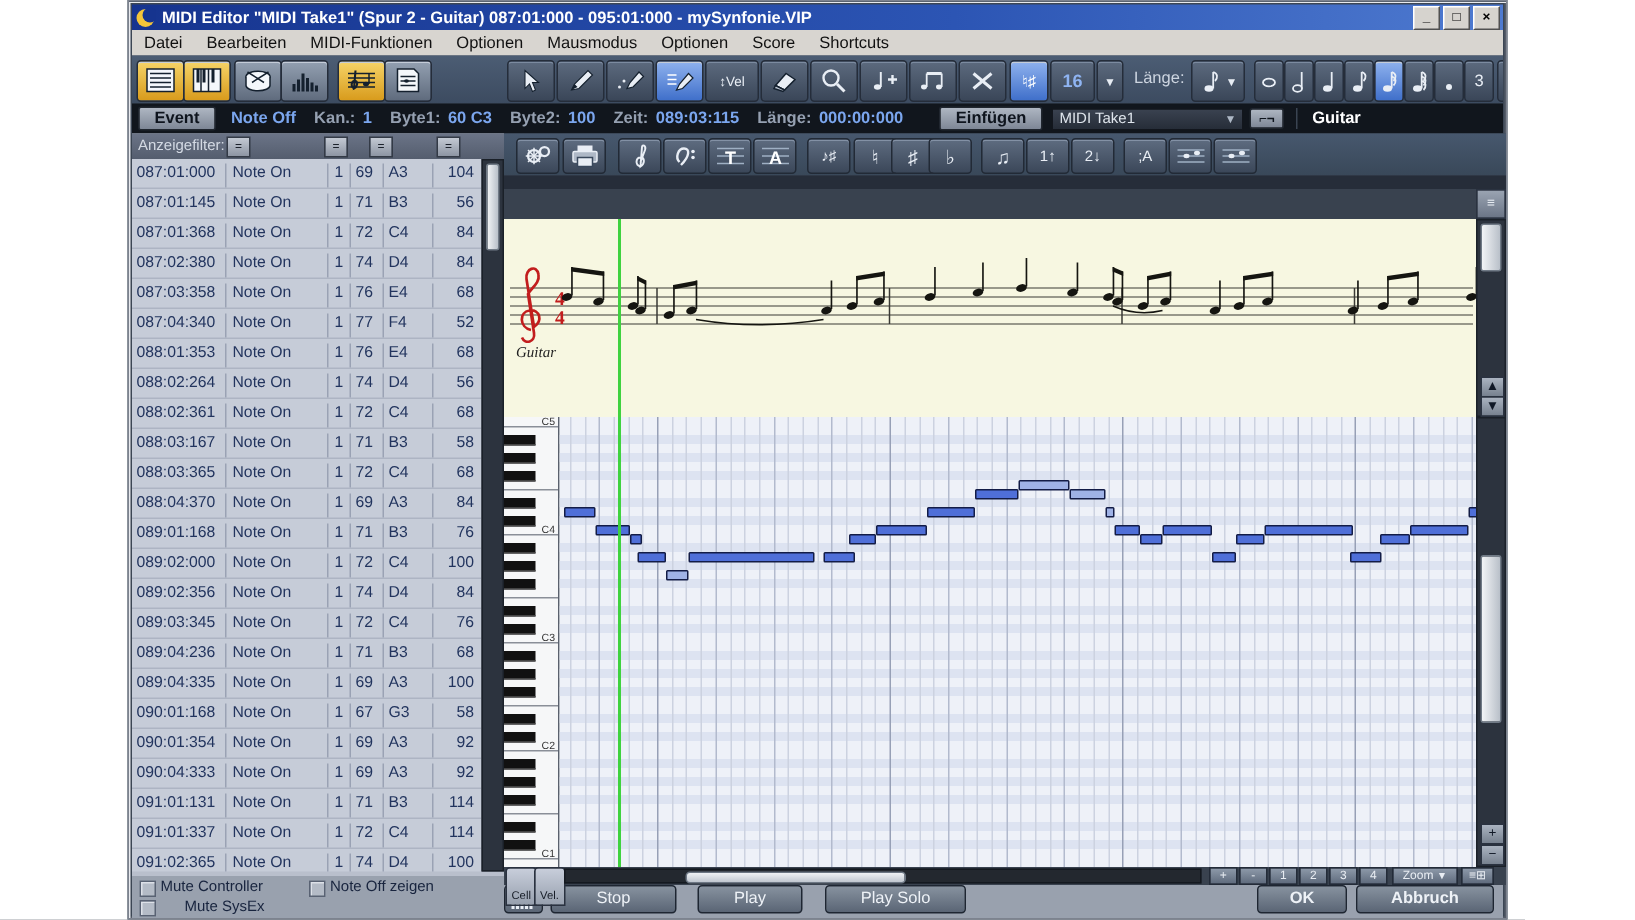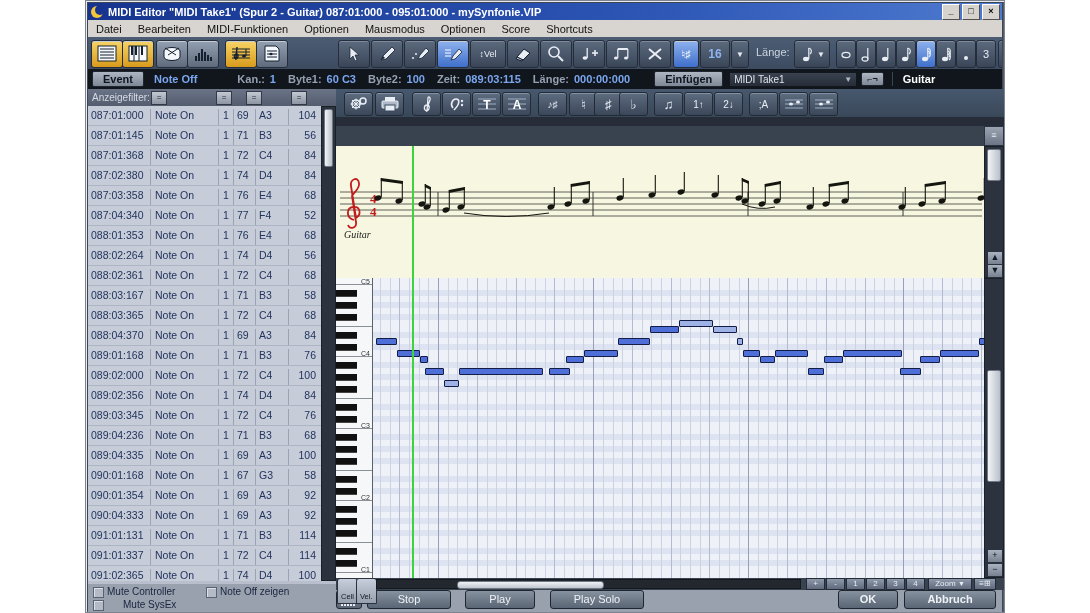--- a/index.html
+++ b/index.html
@@ -338,21 +338,21 @@
       </div>
       <div class="tbtn dark" style="left:888px;width:18px;">
         <span style="font-size:11px;color:#e9eef5">3</span>
       </div>
       <div class="tbtn dark" style="left:910px;width:24px;font-size:10px;">Qu</div>
     </div>
 
   <div class="eventbar">
     <span class="evbtn" style="margin-left:4px">Event</span>
     <span class="val" style="margin-left:10px">Note Off</span>
-    <span class="lab" style="margin-left:40px">Kan.:</span>
+    <span class="lab" style="margin-left:12px">Kan.:</span>
     <span class="val">1</span>
     <span class="lab">Byte1:</span>
     <span class="val">60 C3</span>
     <span class="lab">Byte2:</span>
     <span class="val">100</span>
     <span class="lab">Zeit:</span>
     <span class="val">089:03:115</span>
     <span class="lab">Länge:</span>
     <span class="val">000:00:000</span>
     <span class="evbtn" style="margin-left:24px">Einfügen</span>

